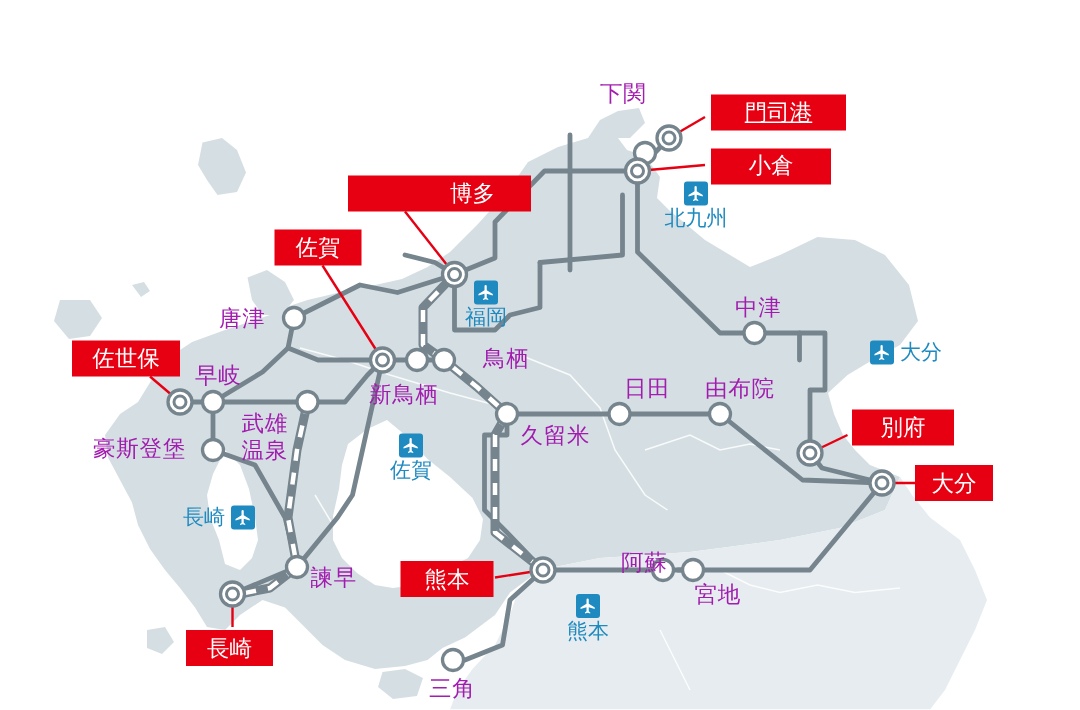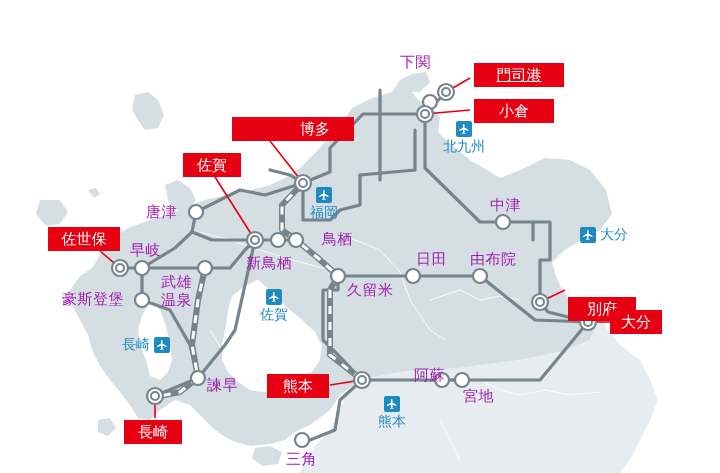--- a/index.html
+++ b/index.html
@@ -198,21 +198,21 @@
 <div class="lbl" style="left:414px;top:350px;margin-top:18px;">阿蘇</div>
 <div class="lbl" style="left:463px;top:389px;">宮地</div>
 <div class="lbl" style="left:207px;top:378px;">諫早</div>
 <div class="lbl" style="left:286px;top:452px;">三角</div>
 
 <div class="tag" style="left:474px;top:63px;width:90px;text-decoration:underline;">門司港</div>
 <div class="tag" style="left:474px;top:99px;width:80px;font-family:Liberation Serif, serif;">小倉</div>
 <div class="tag" style="left:232px;top:117px;width:78px;padding-left:44px;">博多</div>
 <div class="tag" style="left:183px;top:153px;width:58px;">佐賀</div>
 <div class="tag" style="left:48px;top:227px;width:72px;">佐世保</div>
-<div class="tag" style="left:568px;top:273px;width:68px;margin-top:24px;">別府</div>
+<div class="tag" style="left:568px;top:273px;width:68px;">別府</div>
 <div class="tag" style="left:610px;top:310px;width:52px;">大分</div>
 <div class="tag" style="left:267px;top:374px;width:62px;">熊本</div>
 <div class="tag" style="left:124px;top:420px;width:58px;">長崎</div>
 
 <div class="airport v" style="left:443px;top:121px;">
   <span class="plane">
       <svg viewBox="0 0 24 24">
         <path fill="#fff" d="M21 16v-2l-8-5V3.5a1.5 1.5 0 0 0-3 0V9l-8 5v2l8-2.5V19l-2 1.5V22l3.5-1 3.5 1v-1.5L13 19v-5.5z"></path>
       </svg>
     </span>

